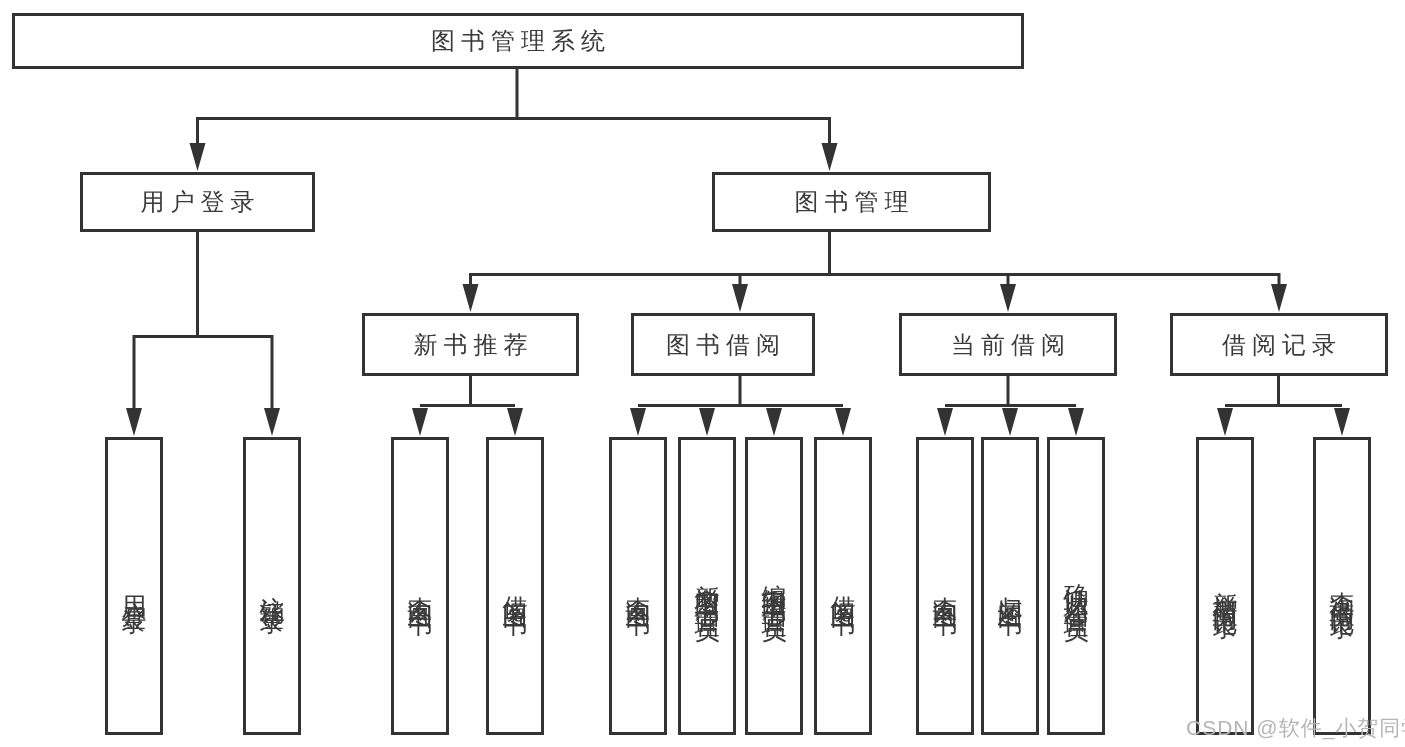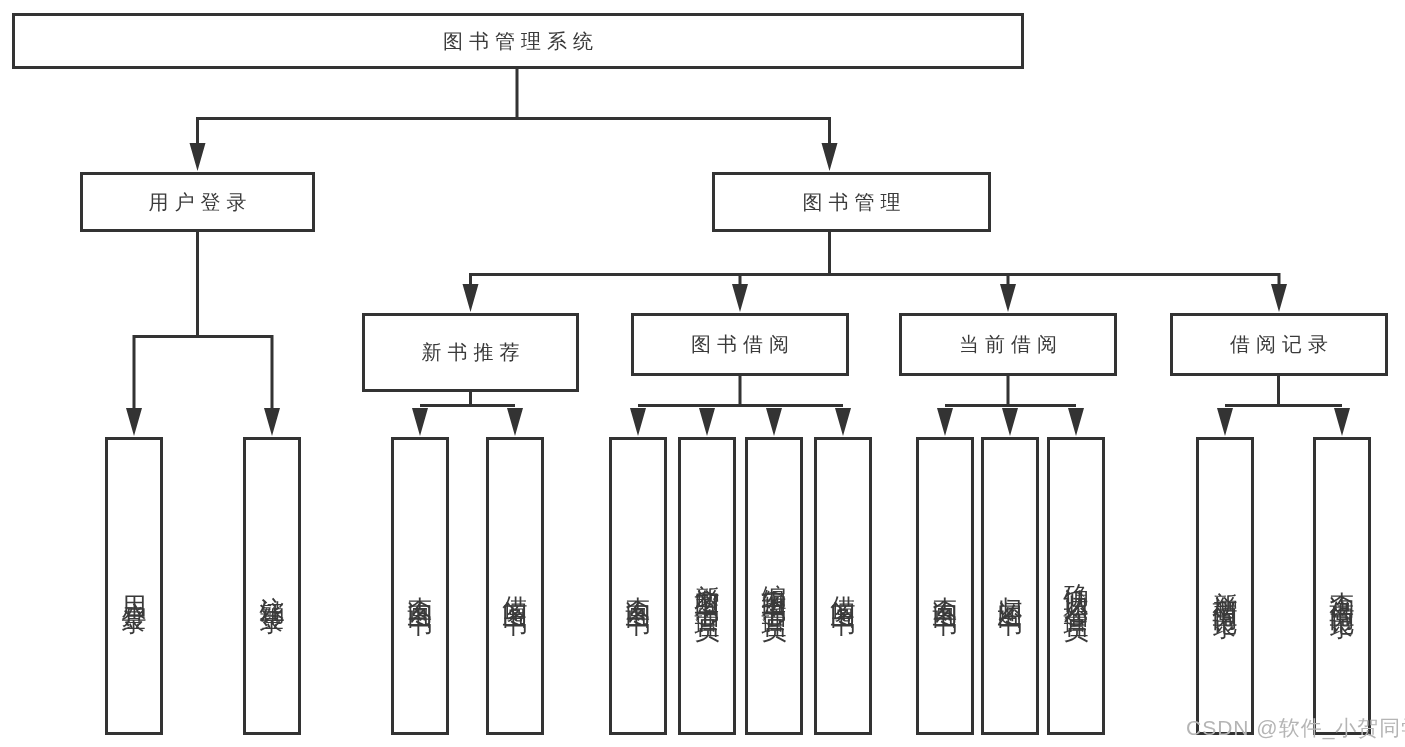--- a/index.html
+++ b/index.html
@@ -19,21 +19,21 @@
   #connectors{position:absolute;left:0;top:0;z-index:1;}
   #connectors .cline{stroke:var(--line);stroke-width:3;fill:none;}
   #connectors .arrow{fill:var(--line);stroke:none;}
   .node{
     position:absolute;z-index:2;
     box-sizing:border-box;
     border:3px solid var(--line);
     background:#fff;
     display:flex;align-items:center;justify-content:center;
     color:var(--text);
-    font-size:20px;letter-spacing:6px;
+    font-size:24px;letter-spacing:6px;
     white-space:nowrap;
   }
   .node .lbl{transform:translateX(3px);} 
   .leaf{
     position:absolute;z-index:2;top:437px;
     width:58px;height:298px;
     box-sizing:border-box;
     border:3px solid var(--line);
     background:#fff;
     display:flex;align-items:center;justify-content:center;
@@ -111,24 +111,24 @@
     <span class="lbl">图书管理系统</span>
   </div>
 
   <div class="node" style="left:80px;top:172px;width:235px;height:60px">
     <span class="lbl">用户登录</span>
   </div>
   <div class="node" style="left:712px;top:172px;width:279px;height:60px">
     <span class="lbl">图书管理</span>
   </div>
 
-  <div class="node" style="left:362px;top:313px;width:217px;height:79px">
+  <div class="node" style="left:362px;top:313px;width:217px;height:63px">
     <span class="lbl">新书推荐</span>
   </div>
-  <div class="node" style="left:631px;top:313px;width:218px;height:63px">
+  <div class="node" style="left:631px;top:313px;width:184px;height:63px">
     <span class="lbl">图书借阅</span>
   </div>
   <div class="node" style="left:899px;top:313px;width:218px;height:63px">
     <span class="lbl">当前借阅</span>
   </div>
   <div class="node" style="left:1170px;top:313px;width:218px;height:63px">
     <span class="lbl">借阅记录</span>
   </div>
 
   <div class="leaf" style="left:105px">

